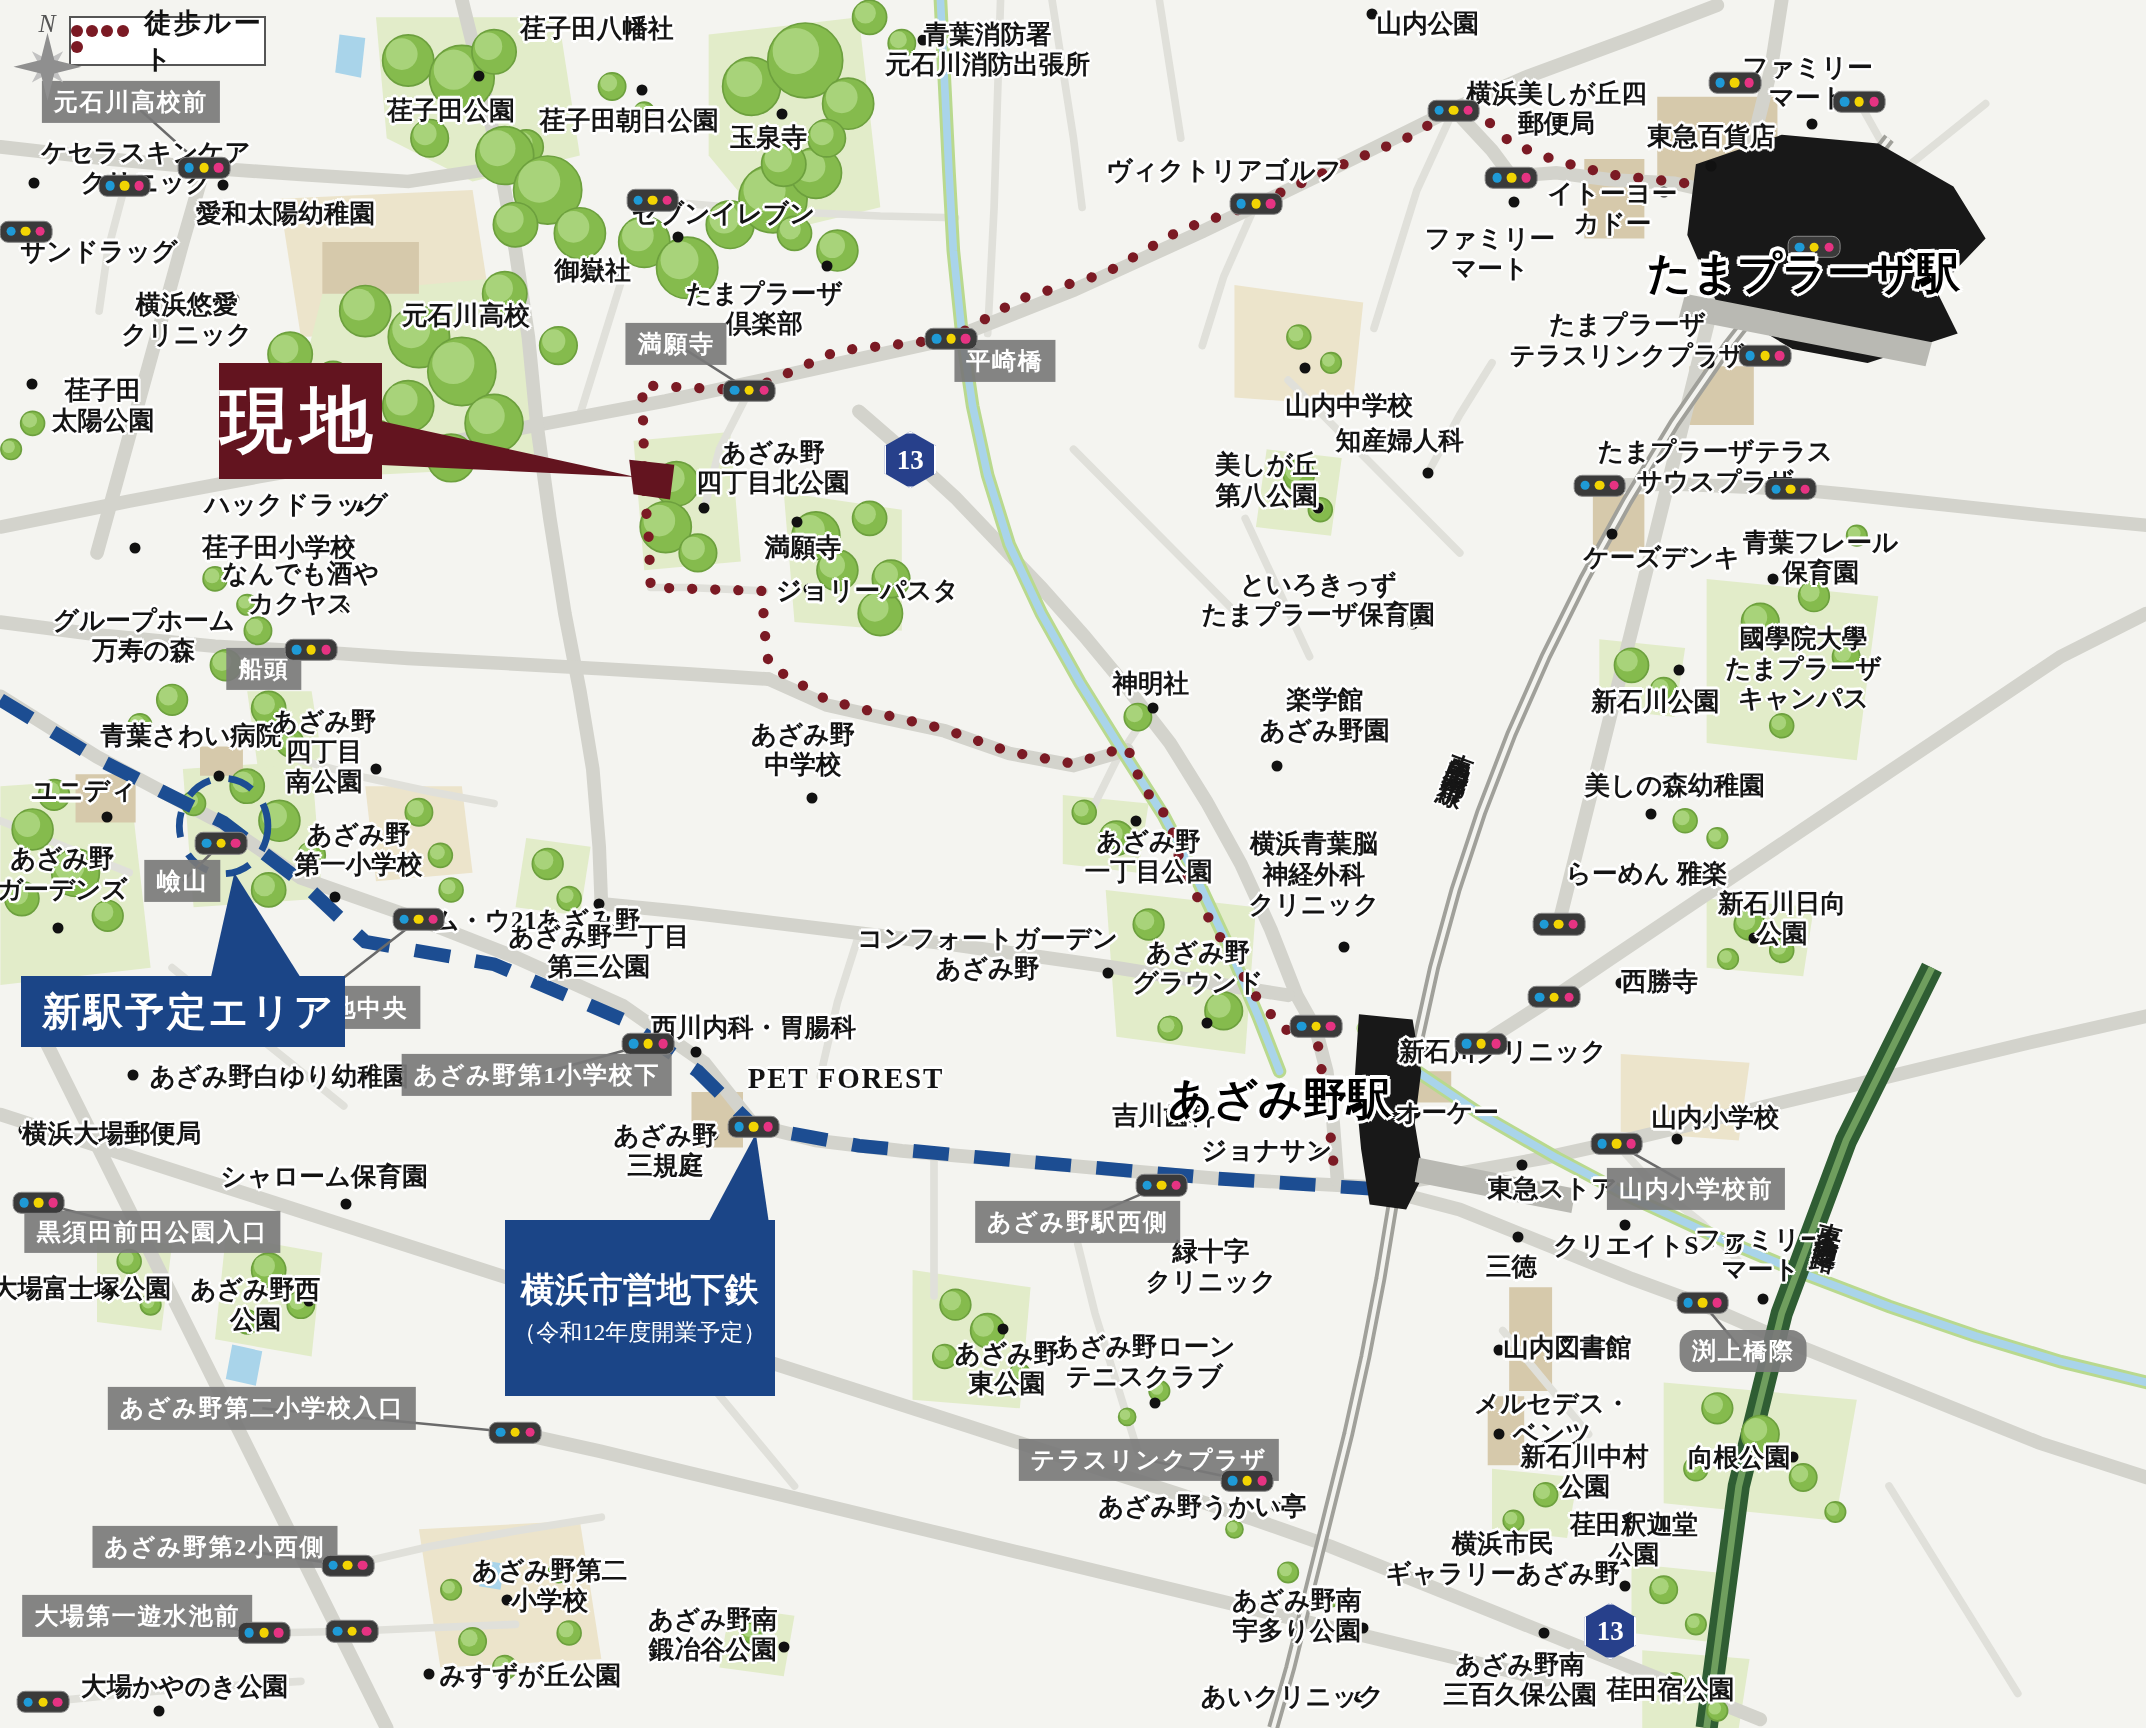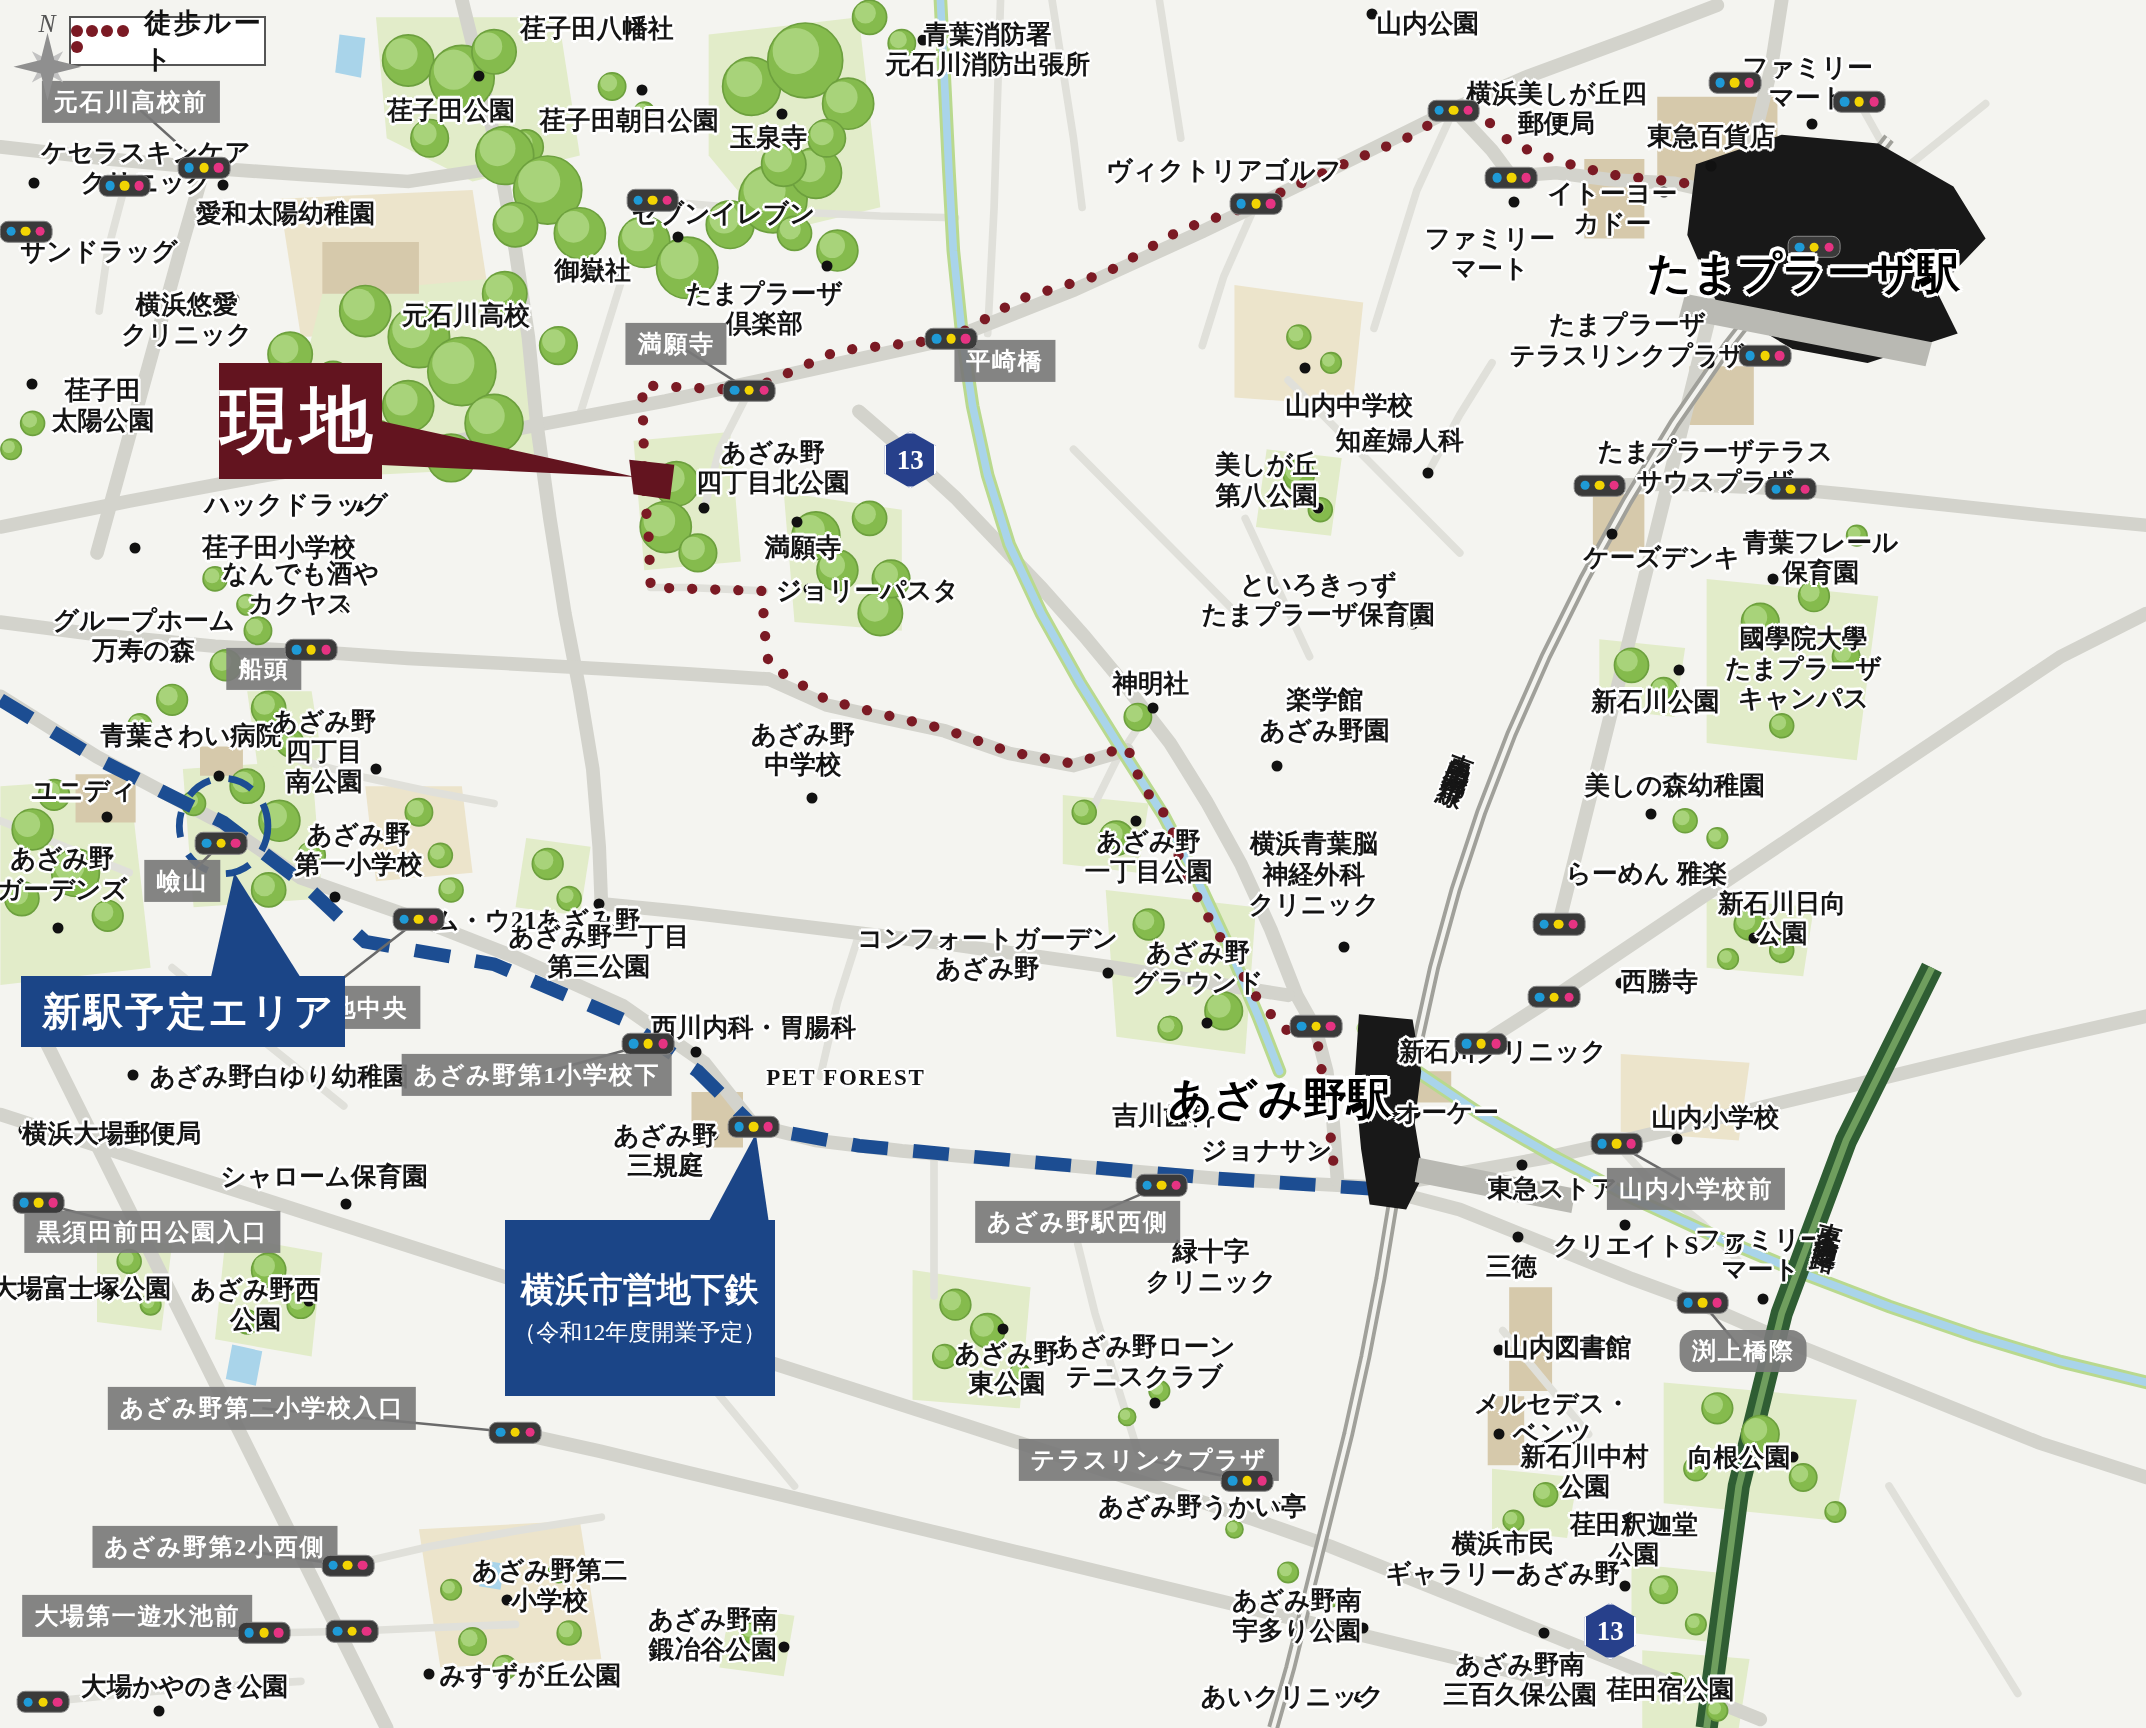--- a/index.html
+++ b/index.html
@@ -2,21 +2,21 @@
 <html style="font-size:13.6px"><head>
 <meta charset="utf-8">
 <style>
   html,body{margin:0;padding:0;}
   body{font-family:"Liberation Serif","DejaVu Serif",serif;}
   #map{position:relative;width:2147px;height:1728px;background:#f4f4f0;overflow:hidden;}
   #gfx{position:absolute;left:0;top:0;width:100%;height:100%;}
   .lm{position:absolute;transform:translate(-50%,-50%);color:#141414;font-size:25.6px;font-weight:bold;
       line-height:1.18;text-align:center;white-space:nowrap;z-index:30;
       text-shadow:1.7px 0 0 #fff,-1.7px 0 0 #fff,0 1.7px 0 #fff,0 -1.7px 0 #fff,1.7px 1.7px 0 #fff,-1.7px -1.7px 0 #fff,1.7px -1.7px 0 #fff,-1.7px 1.7px 0 #fff,2.6px 0 0 #fff,-2.6px 0 0 #fff,0 2.6px 0 #fff,0 -2.6px 0 #fff;}
-  .lm.latin{font-size:23px;letter-spacing:1.7px;}
+  .lm.latin{font-size:29px;letter-spacing:1.7px;}
   .dot{position:absolute;width:11px;height:11px;background:#111;border-radius:50%;transform:translate(-50%,-50%);z-index:29;}
   .gl{position:absolute;transform:translate(-50%,-50%);background:rgba(122,122,122,.92);color:#fff;
       font-size:24px;font-weight:bold;padding:5.1px 12px;white-space:nowrap;z-index:35;letter-spacing:1.7px;}
   .signal{position:absolute;width:44px;height:20.4px;background:#3a3a3a;border:1.7px solid #888;border-radius:8.5px;
       transform:translate(-50%,-50%);display:flex;align-items:center;justify-content:space-around;padding:0 3.4px;z-index:36;}
   .signal i{width:9.4px;height:9.4px;border-radius:50%;display:block;}
   .signal i.b{background:#1f9ad6;} .signal i.y{background:#f2d403;} .signal i.r{background:#e63382;}
   .station-label{position:absolute;transform:translate(-50%,-50%);font-size:44px;font-weight:bold;color:#000;
       white-space:nowrap;z-index:40;
       text-shadow:2.6px 0 0 #fff,-2.6px 0 0 #fff,0 2.6px 0 #fff,0 -2.6px 0 #fff,2.6px 2.6px 0 #fff,-2.6px -2.6px 0 #fff,2.6px -2.6px 0 #fff,-2.6px 2.6px 0 #fff,3.4px 0 0 #fff,-3.4px 0 0 #fff,0 3.4px 0 #fff,0 -3.4px 0 #fff;}

